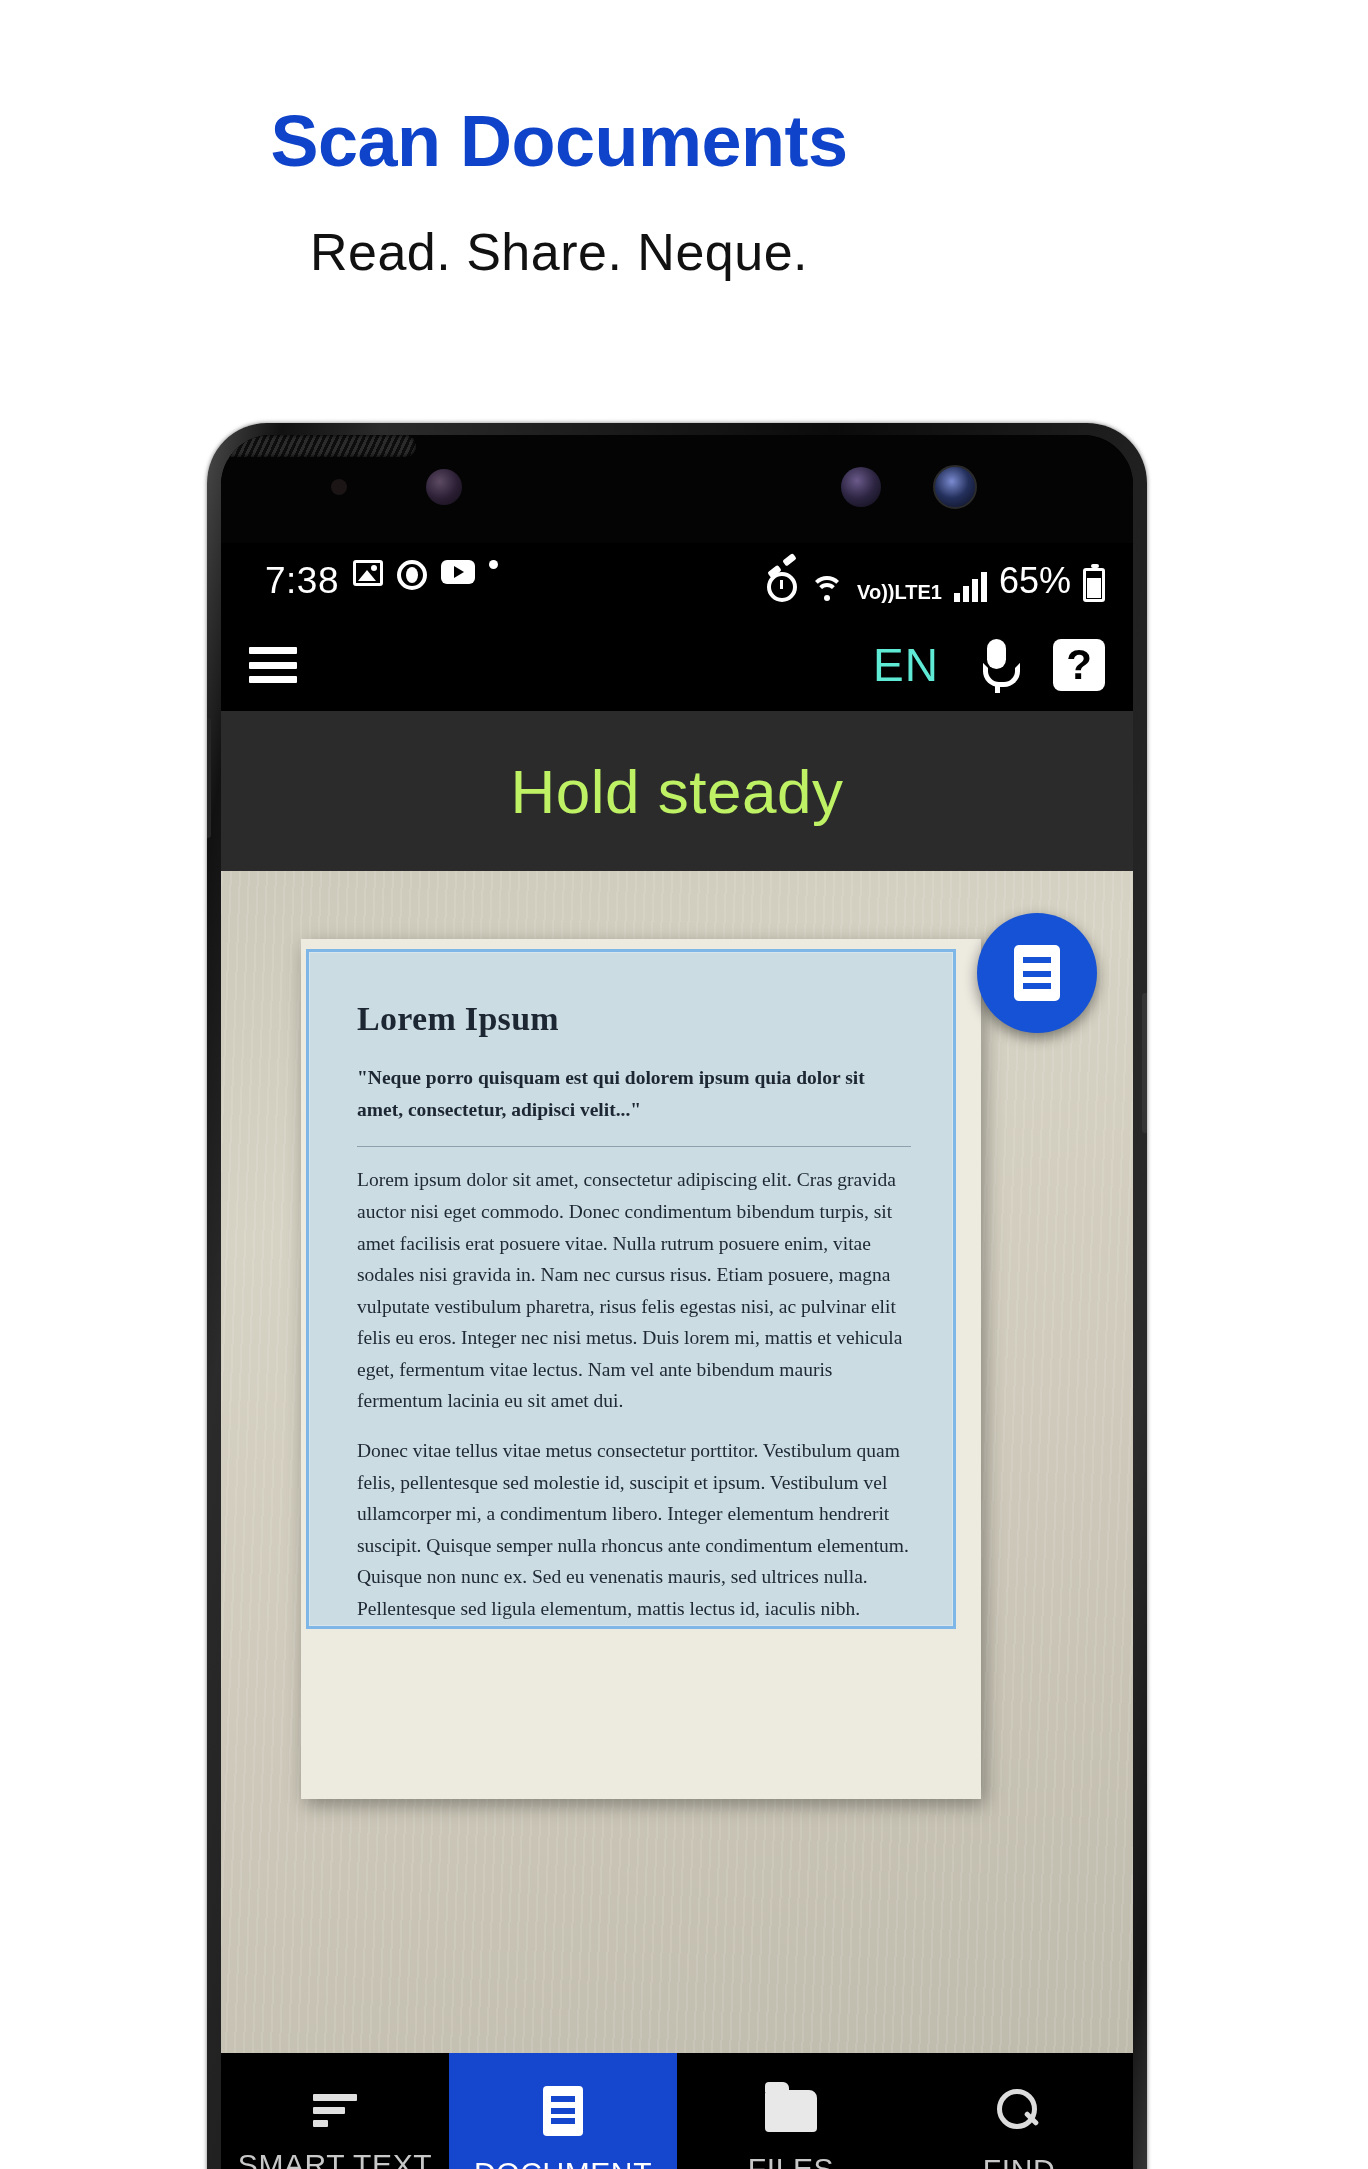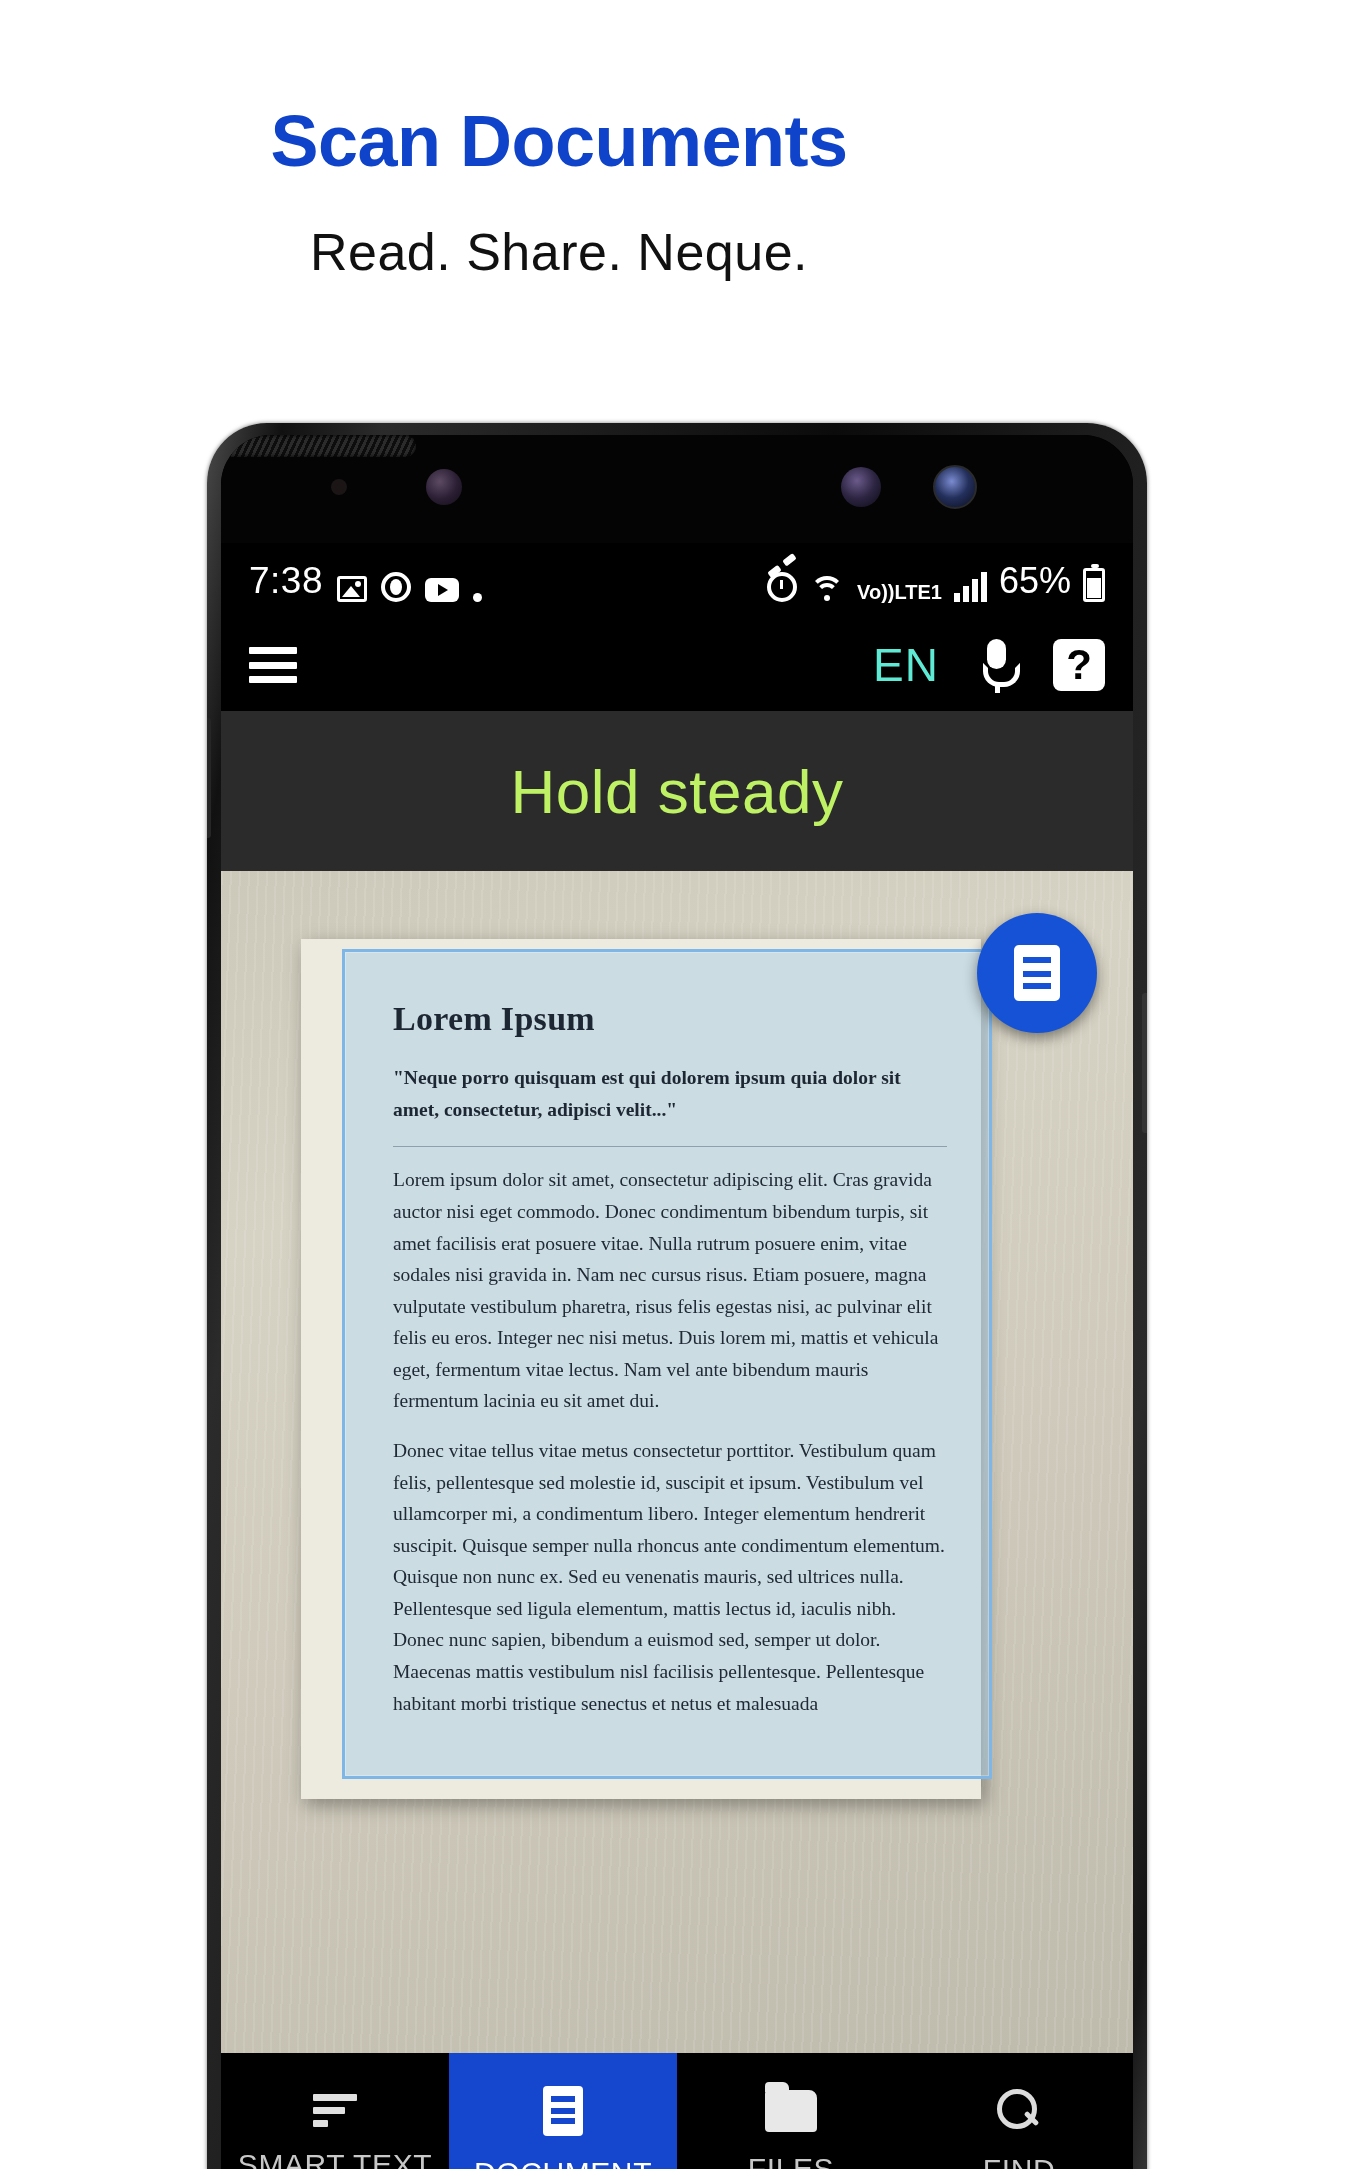--- a/index.html
+++ b/index.html
@@ -57,21 +57,21 @@
   .side-btn { position: absolute; background: #2d2d2d; border-radius: 3px; }
   .side-left  { left: -4px; top: 295px; width: 8px; height: 120px; background:#262626; }
   .side-right { right: -4px; top: 570px; width: 9px; height: 140px; background:#353535; }
 
   
   .statusbar {
     position: absolute; left: 0; top: 108px; width: 100%; height: 76px;
     background: #000; color: #fff;
     display: flex; align-items: center; padding: 0 28px;
   }
-  .sb-left { display: flex; align-items: flex-end; gap: 14px; }
+  .sb-left { display: flex; align-items: flex-start; gap: 14px; margin-left: 16px; }
   .sb-time { font-size: 37px; font-weight: 400; letter-spacing: 0.5px; }
   .sb-right { margin-left: auto; display: flex; align-items: flex-end; gap: 12px; }
   .sb-batt { font-size: 36px; font-weight: 400; }
 
   .ic { display: inline-block; }
   .ic-image { width: 30px; height: 26px; border: 3px solid #fff; border-radius: 3px; position: relative; background:#000;}
   .ic-image::after { content:""; position:absolute; left:2px; bottom:2px; width:0; height:0;
     border-left: 9px solid transparent; border-right: 9px solid transparent; border-bottom: 11px solid #fff; }
   .ic-image::before { content:""; position:absolute; right:3px; top:2px; width:6px; height:6px; border-radius:50%; background:#fff; }
   .ic-circle { width: 30px; height: 30px; border-radius: 50%; border: 4px solid #fff; position: relative; }
@@ -131,27 +131,26 @@
     background: linear-gradient(160deg, #cdc9ba 0%, #d7d3c4 25%, #cfcabb 55%, #bfbbac 100%);
     overflow: hidden;
   }
   .vf-texture { position:absolute; inset:0; opacity:.35;
     background: repeating-linear-gradient(92deg, rgba(255,255,255,.28) 0 2px, rgba(0,0,0,0) 2px 9px); }
   .paper {
     position: absolute; left: 80px; top: 68px; width: 680px; height: 860px;
     background: #edeae0; box-shadow: 4px 6px 18px rgba(0,0,0,.35);
   }
   .doc-crop {
-    position: absolute; left: 85px; top: 78px; width: 650px; height: 830px;
+    position: absolute; left: 85px; top: 78px; width: 650px; height: 680px;
     background: rgba(170,205,230,.50);
     border: 3px solid #7fb6e8;
     box-shadow: inset 0 0 0 1px rgba(255,255,255,.25);
     padding: 48px 42px 0 48px;
     overflow: hidden;
-    margin-left: 36px;
   }
   .doc-title {
     font-family: "Liberation Serif", serif; font-weight: bold; font-size: 34px;
     color: #1d2733; letter-spacing: .3px;
   }
   .doc-quote {
     margin-top: 24px; font-family: "Liberation Serif", serif; font-weight: bold;
     font-size: 19.5px; line-height: 1.65; color: #1d2733;
   }
   .doc-rule { margin-top: 20px; height: 1px; background: #6d7f8e; opacity:.65; }

